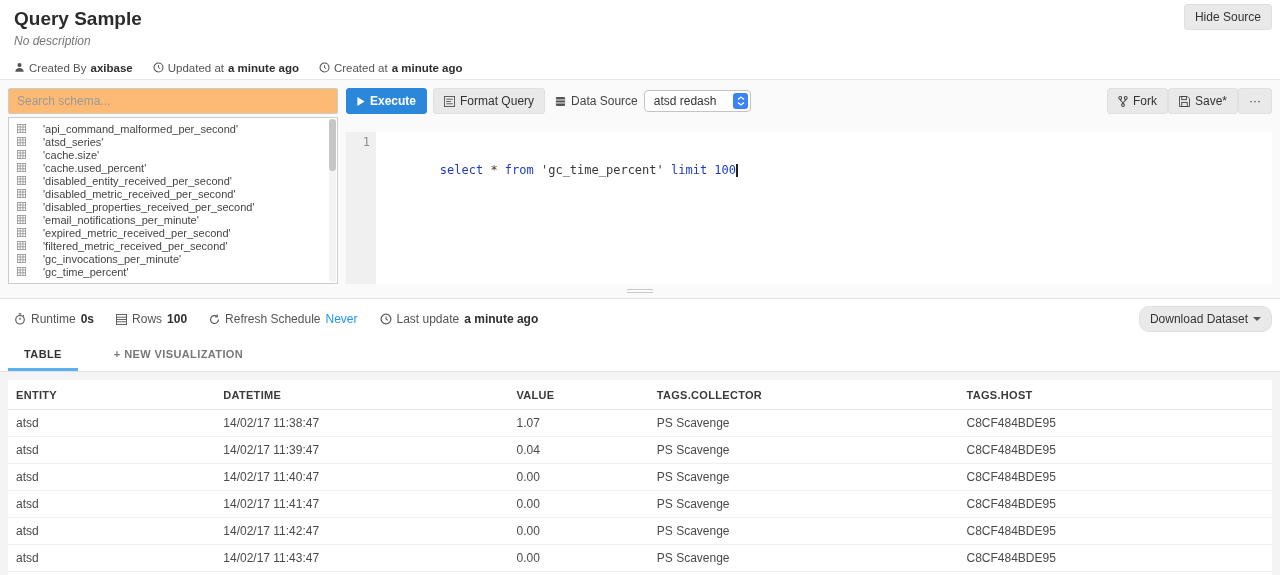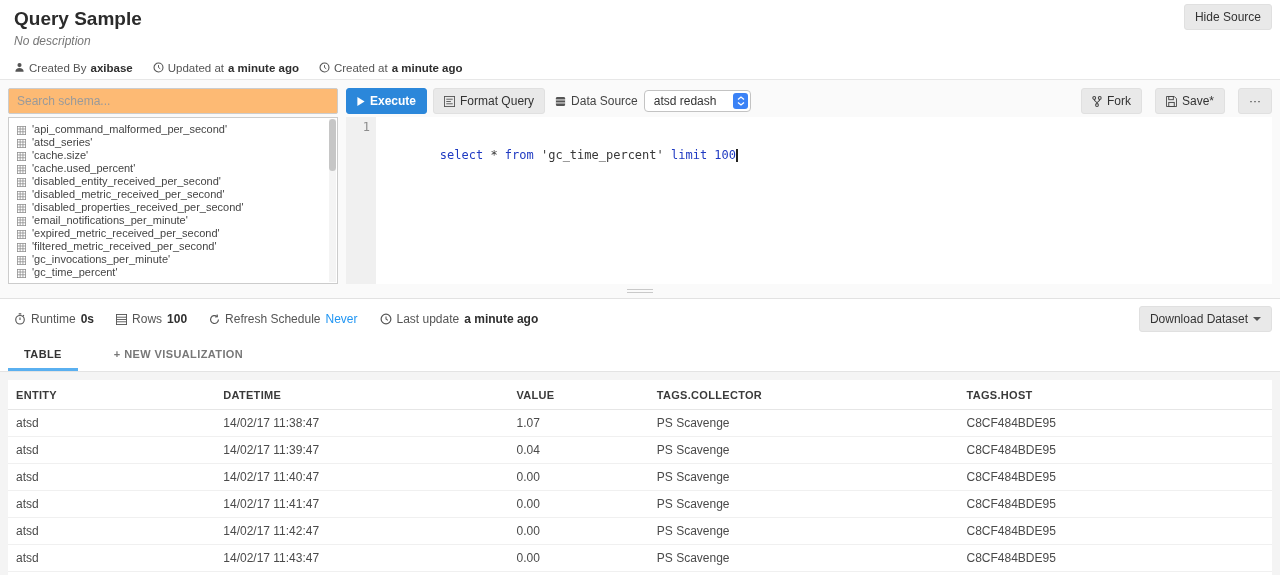--- a/index.html
+++ b/index.html
@@ -19,46 +19,46 @@
 
   
   .source-section { background:#fafafa; height:219px; padding:8px 8px 0 8px; border-bottom:1px solid #e2e2e2; }
   .source-body { display:flex; height:196px; }
   .schema-col { width:330px; margin-right:8px; display:flex; flex-direction:column; }
   .schema-search { height:26px; border:1px solid #ccc; border-radius:2px; background:#fdba74; padding:0 8px;
     font-size:12px; font-family:inherit; color:#333; outline:none; }
   .schema-search::placeholder { color:#9a9a9a; }
   .schema-list { position:relative; flex:1; margin-top:3px; border:1px solid #ccc; background:#fff;
     padding:4px 8px; overflow:hidden; }
-  .schema-item { display:flex; align-items:flex-end; gap:6px; height:13px; font-size:11px; color:#444; white-space:nowrap; cursor:pointer; }
+  .schema-item { display:flex; align-items:center; gap:17px; height:13px; font-size:11px; color:#444; white-space:nowrap; cursor:pointer; }
   .schema-scrollbar { position:absolute; top:1px; right:1px; width:7px; height:calc(100% - 2px); background:#f4f4f4; }
   .schema-thumb { width:7px; height:52px; background:#c6c6c6; border-radius:4px; }
 
   .editor-col { flex:1; display:flex; flex-direction:column; }
-  .editor-toolbar { display:flex; align-items:center; gap:6px; height:26px; margin-bottom:3px; }
+  .editor-toolbar { display:flex; align-items:center; gap:6px; height:26px; margin-bottom:18px; }
   .btn-primary { background:#2b87da; border-color:#2b87da; color:#fff; font-weight:bold; }
   .ds-label { display:flex; gap:5px; font-size:12px; color:#444; margin-left:4px; }
   .ds-select { display:flex; align-items:center; background:#fff; border:1px solid #c3c3c3; border-radius:4px;
     padding:2px 2px 2px 9px; font-size:12px; color:#333; gap:17px; cursor:pointer; }
   .ds-stepper { width:15px; height:16px; border-radius:3px; background:#3b82f6; display:flex; align-items:center; justify-content:center; }
-  .toolbar-right { margin-left:auto; display:flex; gap:13px;border-radius:13px; }
+  .toolbar-right { margin-left:auto; display:flex; gap:0;border-radius:13px; }
   .editor-box { flex:1; display:flex; background:#fff; font-family:"DejaVu Sans Mono", monospace; font-size:12px; }
   .gutter { width:30px; background:#f0f0f0; color:#8d8d8d; text-align:right; padding:3px 6px 0 0; }
   .code-area { flex:1; padding:3px 0 0 6px; white-space:pre; color:#333; }
   .kw { color:#1f3ac2; } .str { color:#383838; } .num { color:#1f3ac2; } .op { color:#383838; }
   .caret { display:inline-block; width:2px; height:13px; background:#222; vertical-align:text-bottom; }
   .splitter { height:13px; display:flex; align-items:center; justify-content:center; cursor:row-resize; }
   .grip { width:26px; border-top:1px solid #c9c9c9; border-bottom:1px solid #c9c9c9; height:4px; }
 
   
   .status-row { display:flex; align-items:center; gap:22px; height:40px; padding:0 8px 0 14px; font-size:12px; color:#555; background:#fff; }
   .status-item { display:flex; align-items:center; gap:5px; }
   .status-item b { color:#2f2f2f; }
   .link { color:#2196f3; cursor:pointer; }
-  .download-btn { margin-left:auto; }
+  .download-btn { margin-left:auto;border-radius:10px; }
   .caret-down { width:0; height:0; border-left:4px solid transparent; border-right:4px solid transparent; border-top:4px solid #555; }
 
   
   .tabs-row { display:flex; align-items:stretch; height:33px; border-bottom:1px solid #e3e3e3; background:#fff; padding-left:8px;gap:20px; }
   .tab { display:flex; align-items:center; padding:0 16px; font-size:11px; font-weight:bold; letter-spacing:.4px;
     color:#777; cursor:pointer; border-bottom:3px solid transparent; }
   .tab.active { color:#333; border-bottom-color:#5ab0f0; }
 
   
   .table-section { background:#f4f4f4; height:203px; padding:8px 8px 0 8px; }

